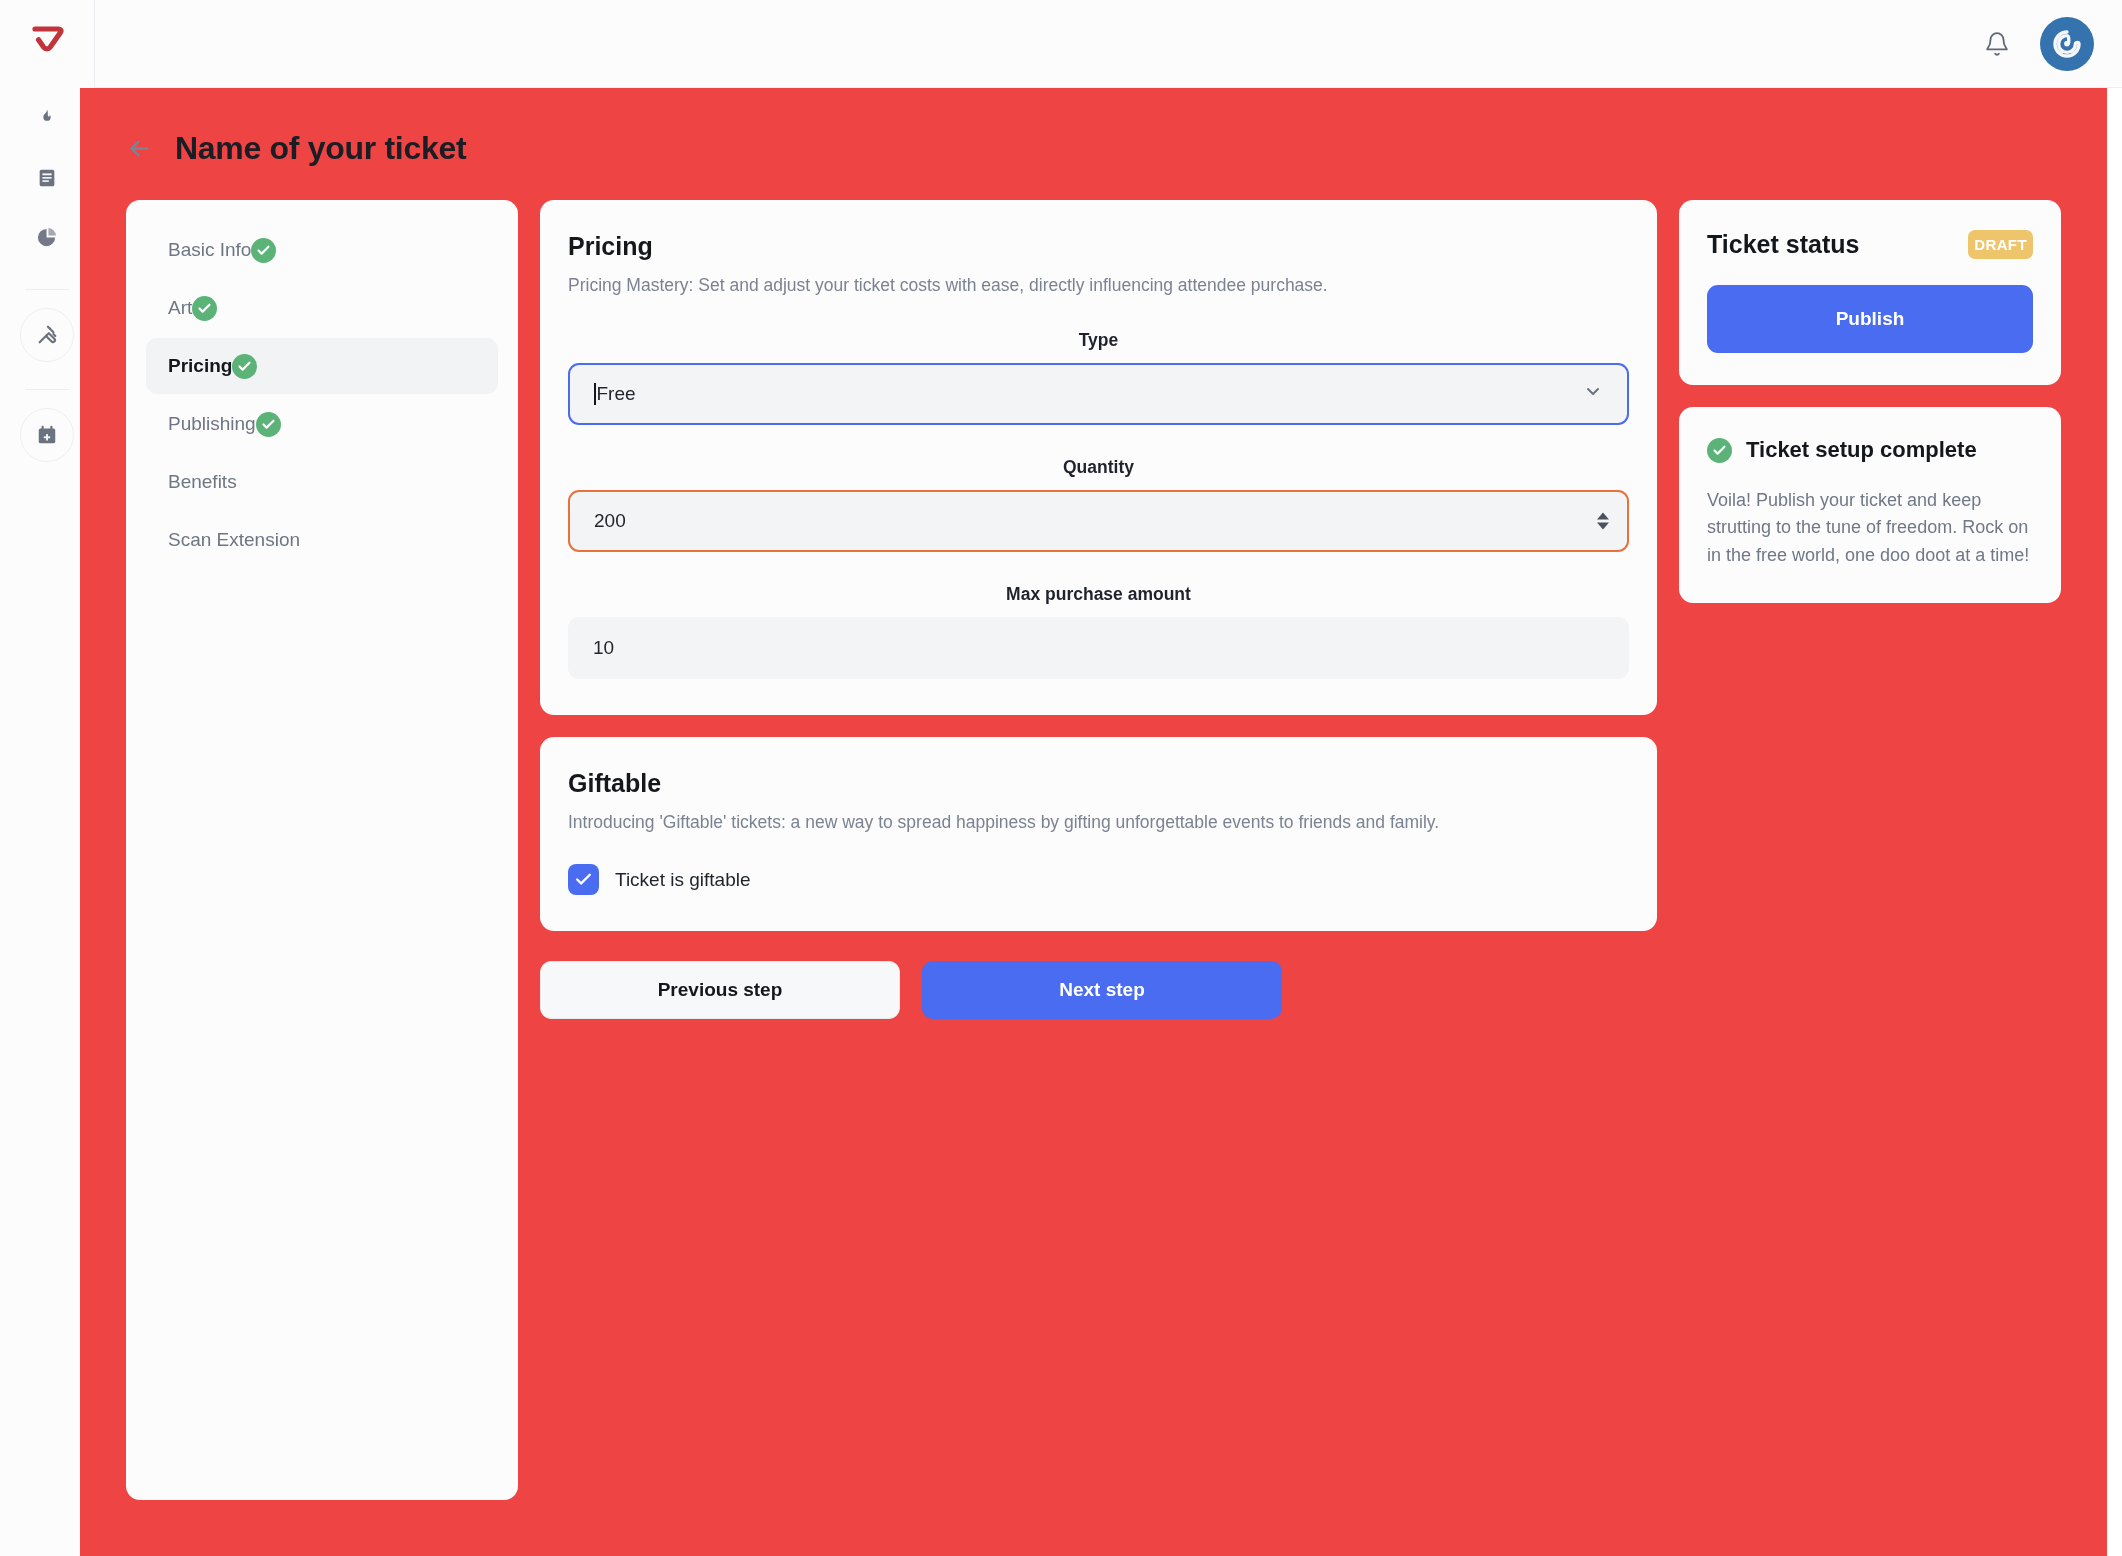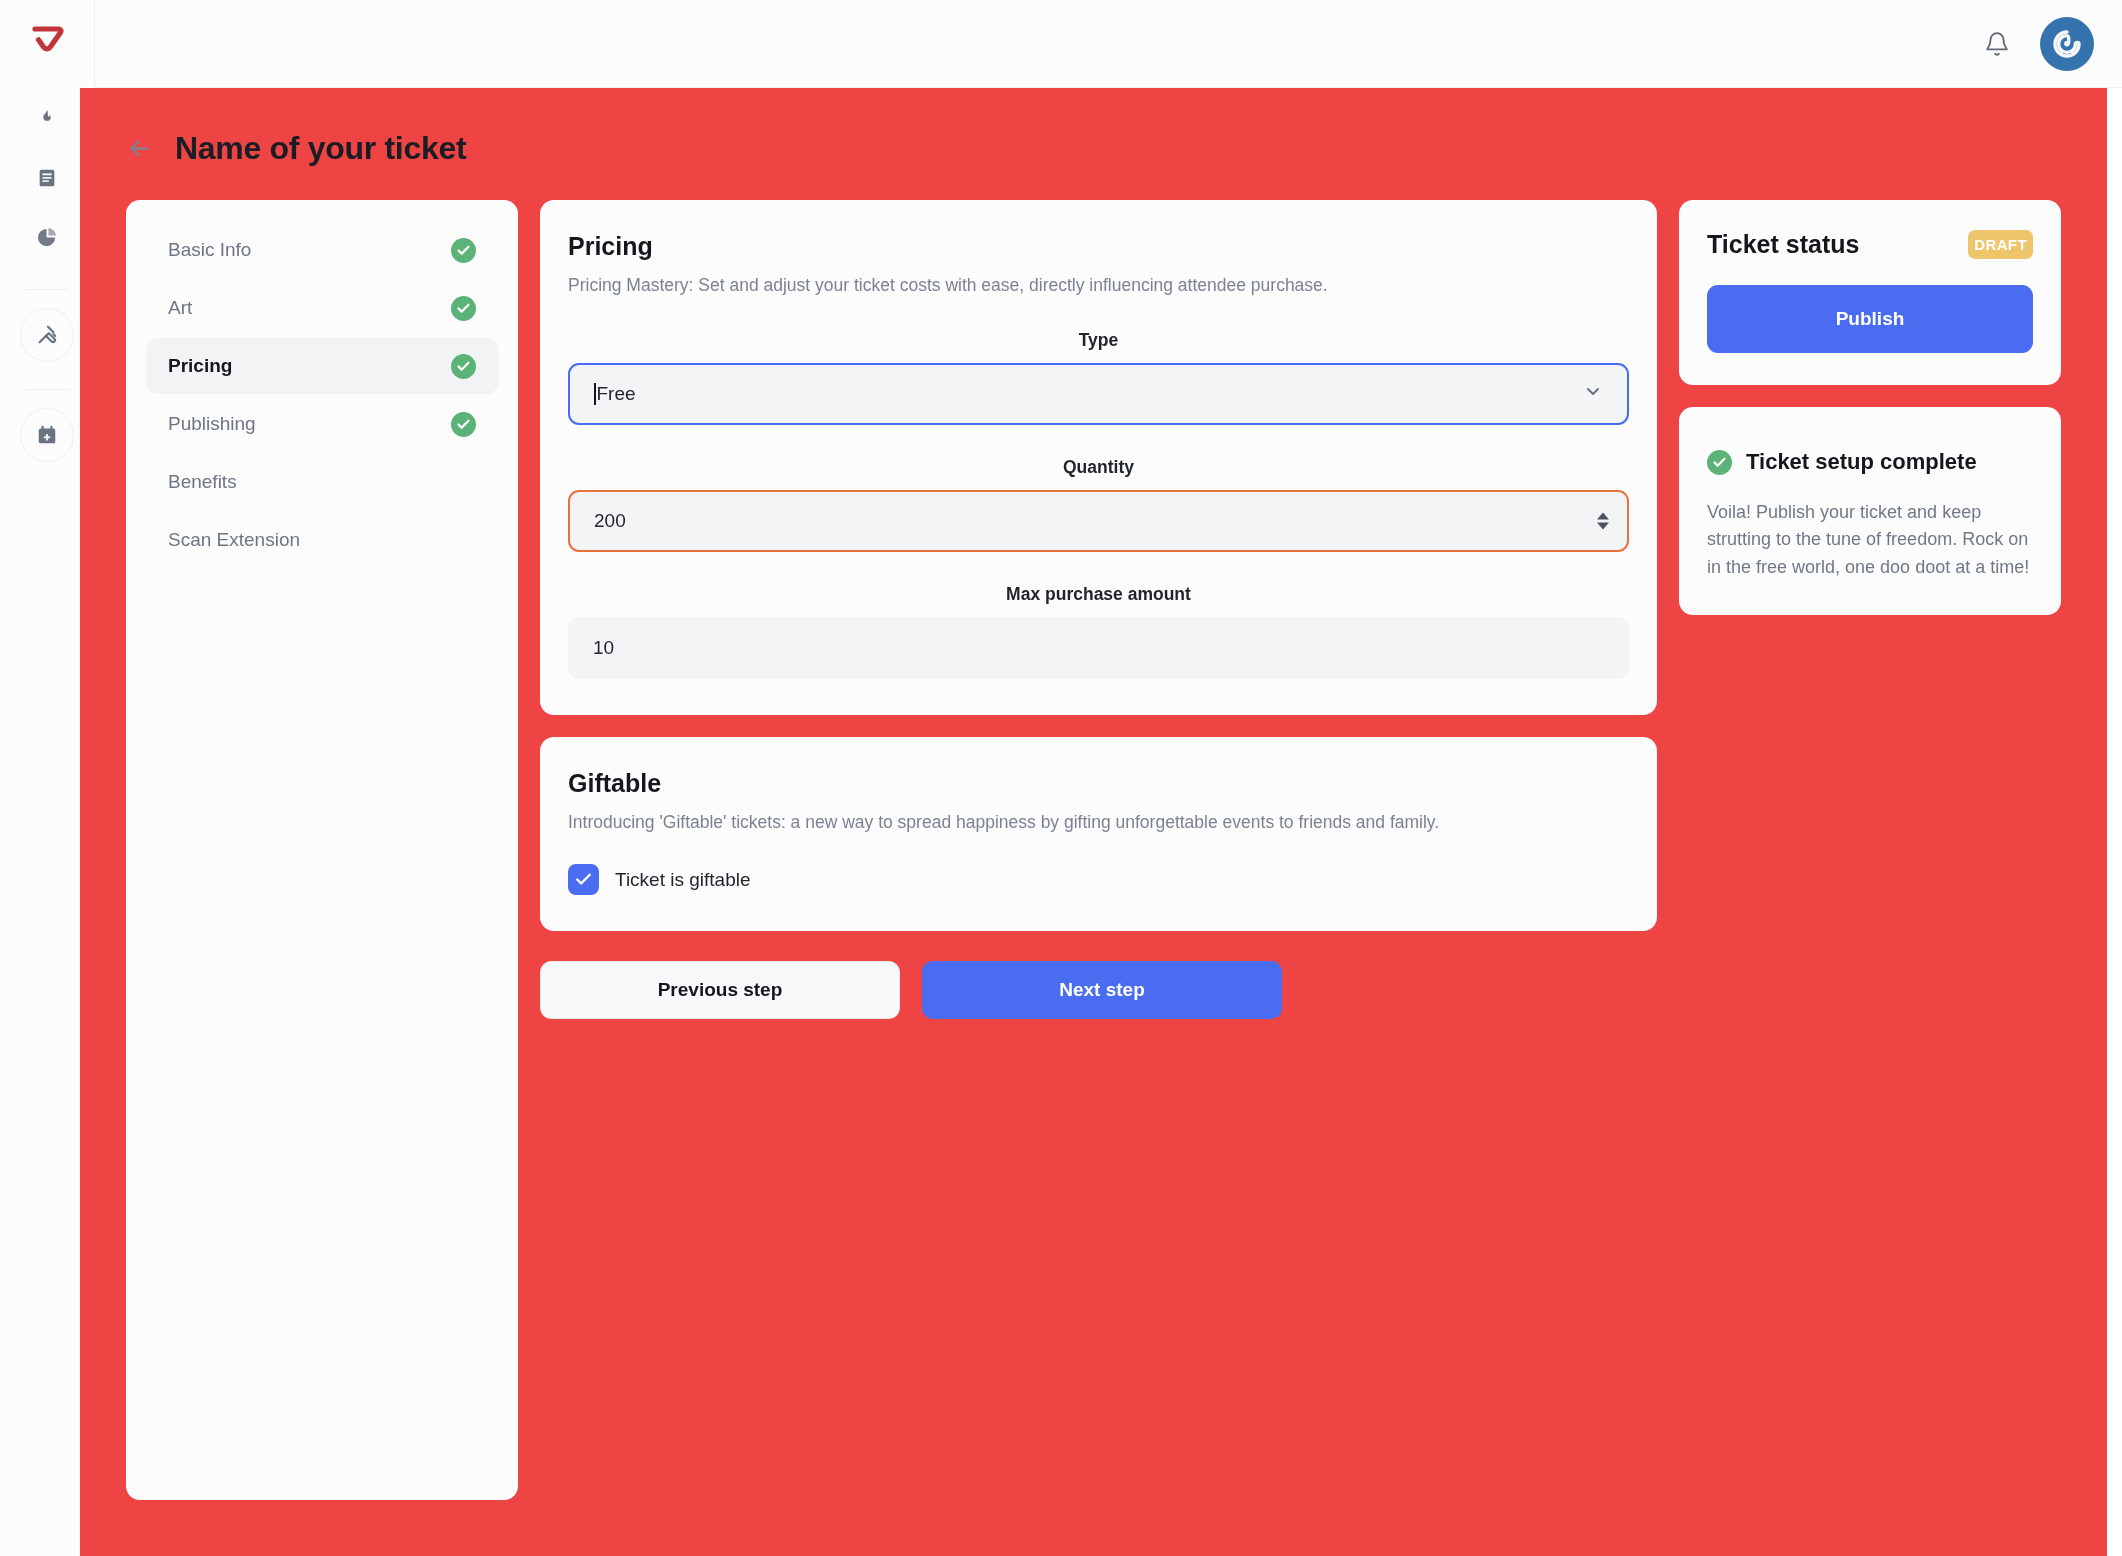--- a/index.html
+++ b/index.html
@@ -74,21 +74,21 @@
   }
 
   
   .steps-card {
     width: 392px; min-height: 1300px;
     background: #fcfcfd; border-radius: 14px;
     padding: 22px 20px;
     flex: 0 0 392px;
   }
   .step {
-    display: flex; align-items: center; justify-content: space-between;
+    display: flex; align-items: center; 
     height: 56px; padding: 0 22px; border-radius: 11px;
     font-size: 19px; color: #6e7684; font-weight: 500;
     margin-bottom: 2px; cursor: pointer;
   }
   .step.active { background: #f1f3f5; color: #14171c; font-weight: bold; }
   .check {
     width: 25px; height: 25px; border-radius: 50%;
     background: #5cb378; display: flex; align-items: center; justify-content: center;
     flex: 0 0 25px;
   }
@@ -164,21 +164,21 @@
   .badge {
     background: #eec56a; color: #ffffff; font-size: 15px; font-weight: bold;
     border-radius: 7px; padding: 6px 6px; letter-spacing: 0.4px;
   }
   .publish-btn {
     height: 68px; border-radius: 11px; background: #4a6cf0; color: #fff;
     font-size: 19px; font-weight: bold;
     display: flex; align-items: center; justify-content: center; cursor: pointer;
   }
   .complete-card { background: #fcfcfd; border-radius: 14px; padding: 30px 28px 34px 28px; }
-  .complete-head { display: flex; align-items: center; gap: 14px; margin-bottom: 24px; margin-top: 12px; }
+  .complete-head { display: flex; align-items: center; gap: 14px; margin-bottom: 24px; }
   .complete-title { font-size: 22px; font-weight: bold; color: #14171c; }
   .complete-body { font-size: 18px; color: #707888; line-height: 1.52; }
 </style>
 </head>
 <body>
 
 <div class="rail">
   <div class="rail-logo">
     <svg width="34" height="34" viewBox="0 0 34 34">
       <path d="M5 7 h24 a2 2 0 0 1 1.6 3.2 l-10.5 15 a4 4 0 0 1 -6.4 0 l-5.2 -7.4" fill="none" stroke="#c0343a" stroke-width="5.2" stroke-linecap="round" stroke-linejoin="round"></path>

